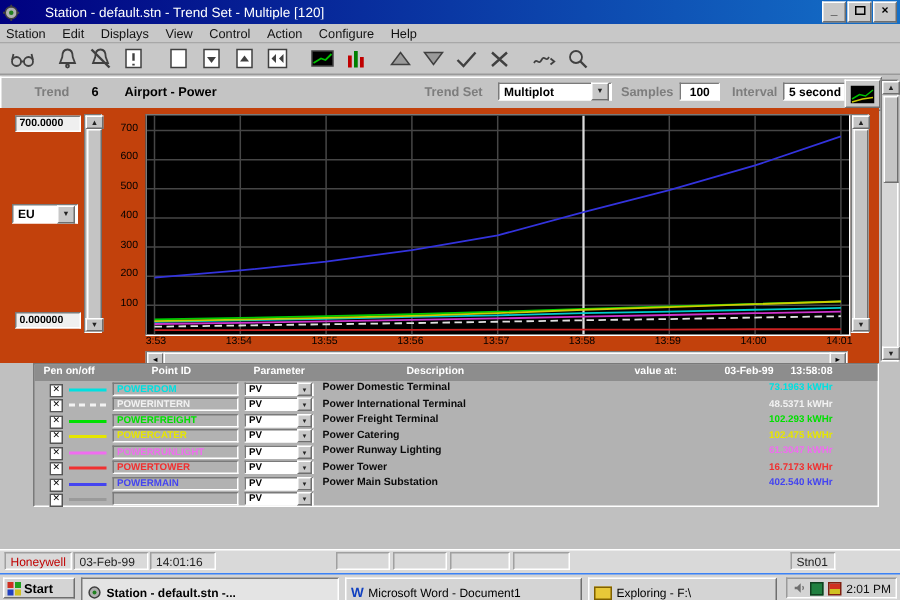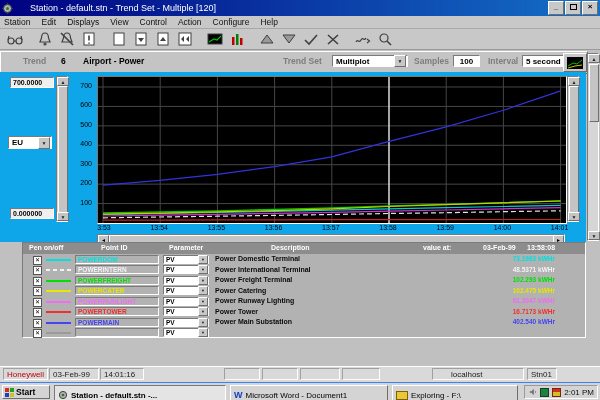--- a/index.html
+++ b/index.html
@@ -26,21 +26,21 @@
   .trendhdr{position:absolute;left:0;top:51px;width:586px;height:21px;background:#c4c4c4;}
   .th-item{position:absolute;top:4px;font-size:8.5px;white-space:nowrap;}
   .glabel{color:#7d7d7d;font-weight:bold;}
   .bval{color:#000;font-weight:bold;}
   .combo{position:absolute;top:3px;height:12px;background:#fff;display:flex;align-items:center;box-sizing:border-box;}
   .combo-text{font-size:8px;font-weight:bold;padding-left:3px;flex:1;}
   .ddbtn{width:10px;height:10px;background:#c8c8c8;font-size:5px;line-height:10px;text-align:center;color:#222;margin-right:1px;}
   .numfield{position:absolute;top:3px;height:12px;background:#fff;font-size:8px;font-weight:bold;text-align:center;box-sizing:border-box;line-height:11px;}
   .minitrendbtn{position:absolute;left:563px;top:2px;width:22px;height:17px;background:#c8c8c8;display:flex;align-items:center;justify-content:center;}
   
-  .chartarea{position:absolute;left:0;top:72px;width:586px;height:170px;background:#0ea5e9;}
+  .chartarea{position:absolute;left:0;top:72px;width:586px;height:170px;background:#c2410c;}
   .smallfield{position:absolute;background:#efefef;font-size:7px;font-weight:bold;line-height:9px;padding-left:2px;box-sizing:border-box;color:#000;}
   .eucombo{position:absolute;left:8px;top:64px;width:44px;height:13px;background:#fff;display:flex;align-items:center;box-sizing:border-box;}
   .vscroll{position:absolute;width:12px;background:#d6d6d6;box-sizing:border-box;}
   .sbarrow{position:absolute;left:0;width:12px;height:9px;background:#c4c4c4;font-size:5px;line-height:9px;text-align:center;color:#222;box-sizing:border-box;}
   .sbthumb{position:absolute;left:1px;width:10px;background:#c4c4c4;box-sizing:border-box;}
   .ylabels{position:absolute;left:70px;top:4px;width:24px;height:146px;}
   .ytick{position:absolute;right:2px;font-size:7px;color:#000;height:8px;line-height:8px;}
   .plot{position:absolute;left:97px;top:4px;width:468px;height:146px;background:#000;border:1px solid #7a7a7a;border-bottom-color:#fff;border-right-color:#fff;box-sizing:content-box;}
   .xlabels{position:absolute;left:97px;top:152px;width:476px;height:9px;overflow:hidden;}
   .xtick{position:absolute;top:0;font-size:7px;color:#000;transform:translateX(-50%);white-space:nowrap;}
@@ -450,21 +450,20 @@
 
 
   <div class="statusbar">
     <span class="scell" style="left:3px;width:45px;color:#c00000;">Honeywell</span>
     <span class="scell" style="left:49px;width:50px;">03-Feb-99</span>
     <span class="scell" style="left:100px;width:44px;">14:01:16</span>
     <span class="scell" style="left:224px;width:36px;"></span>
     <span class="scell" style="left:262px;width:36px;"></span>
     <span class="scell" style="left:300px;width:40px;"></span>
     <span class="scell" style="left:342px;width:38px;"></span>
-    <span class="scell" style="left:432px;width:92px;padding-left:18px;">localhost</span>
     <span class="scell" style="left:527px;width:30px;">Stn01</span>
     <span class="scell" style="left:558px;width:40px;margin-top:20px;">Mngr</span>
   </div>
 
   <div class="taskbar">
     <span class="startbtn outset">
       <span class="flag">
         <i style="background:#d03020"></i>
           <i style="background:#20a020"></i>
           <i style="background:#2040c0"></i>

